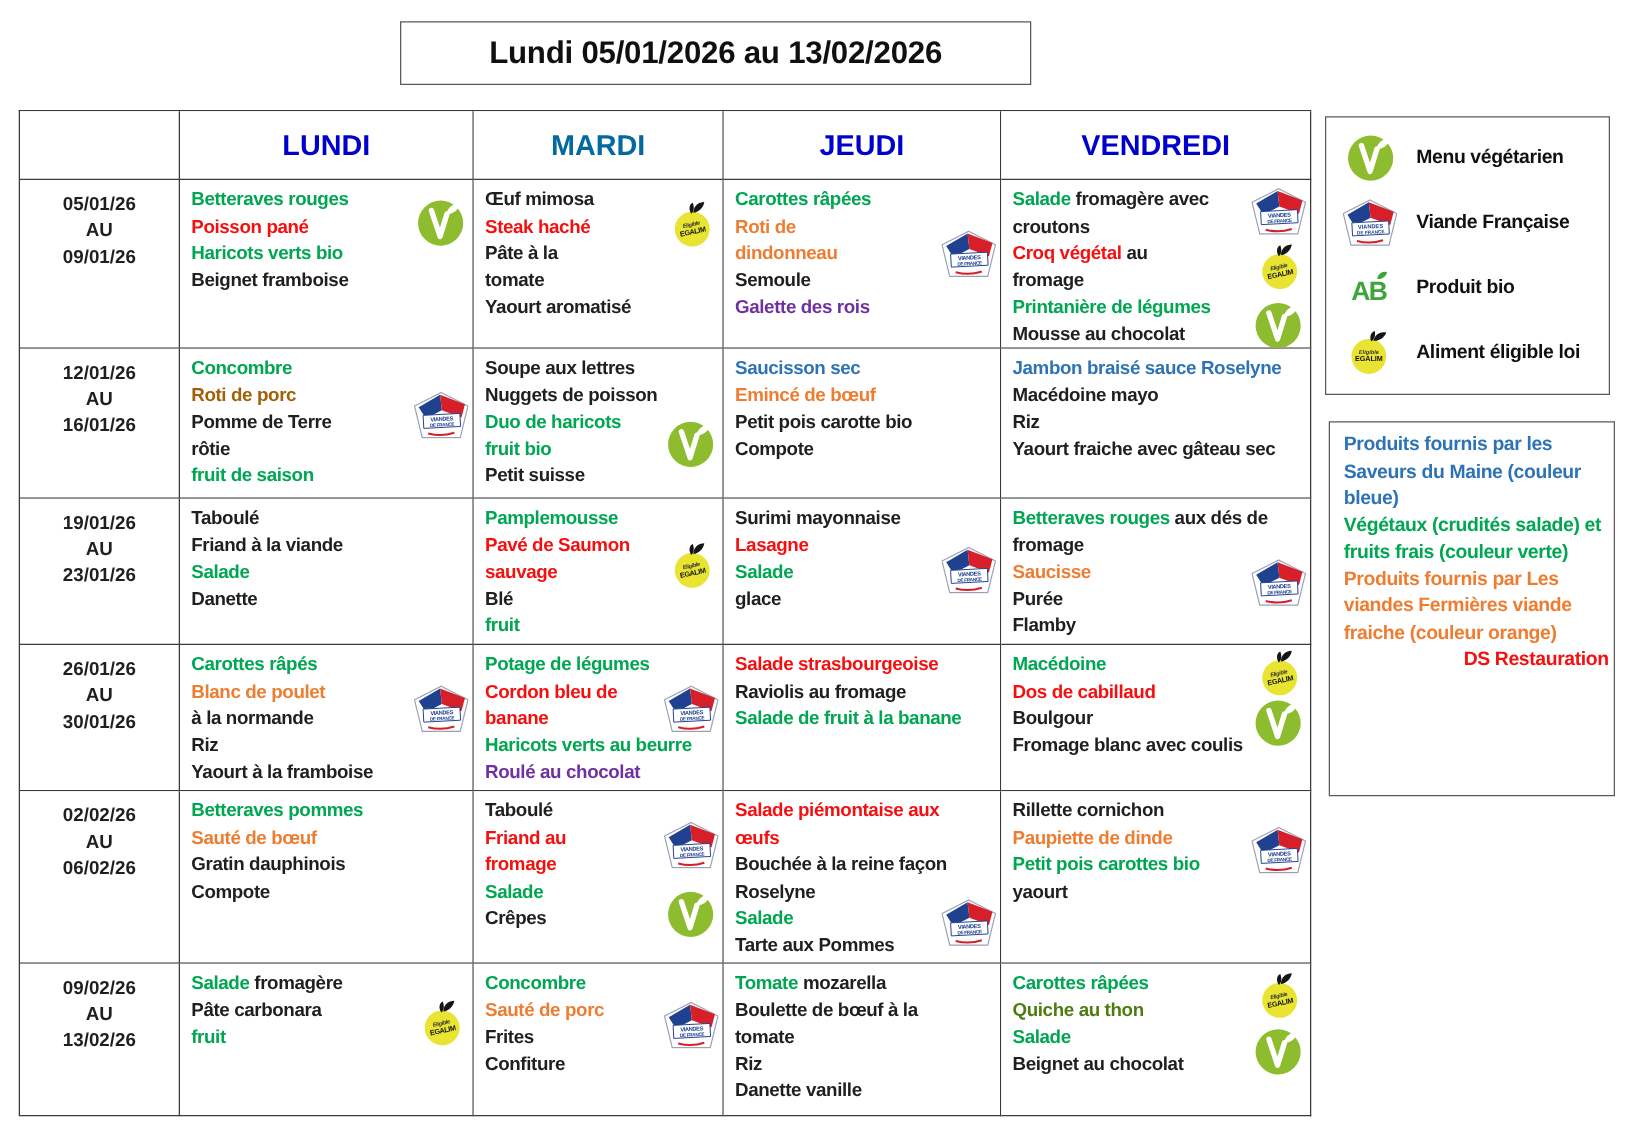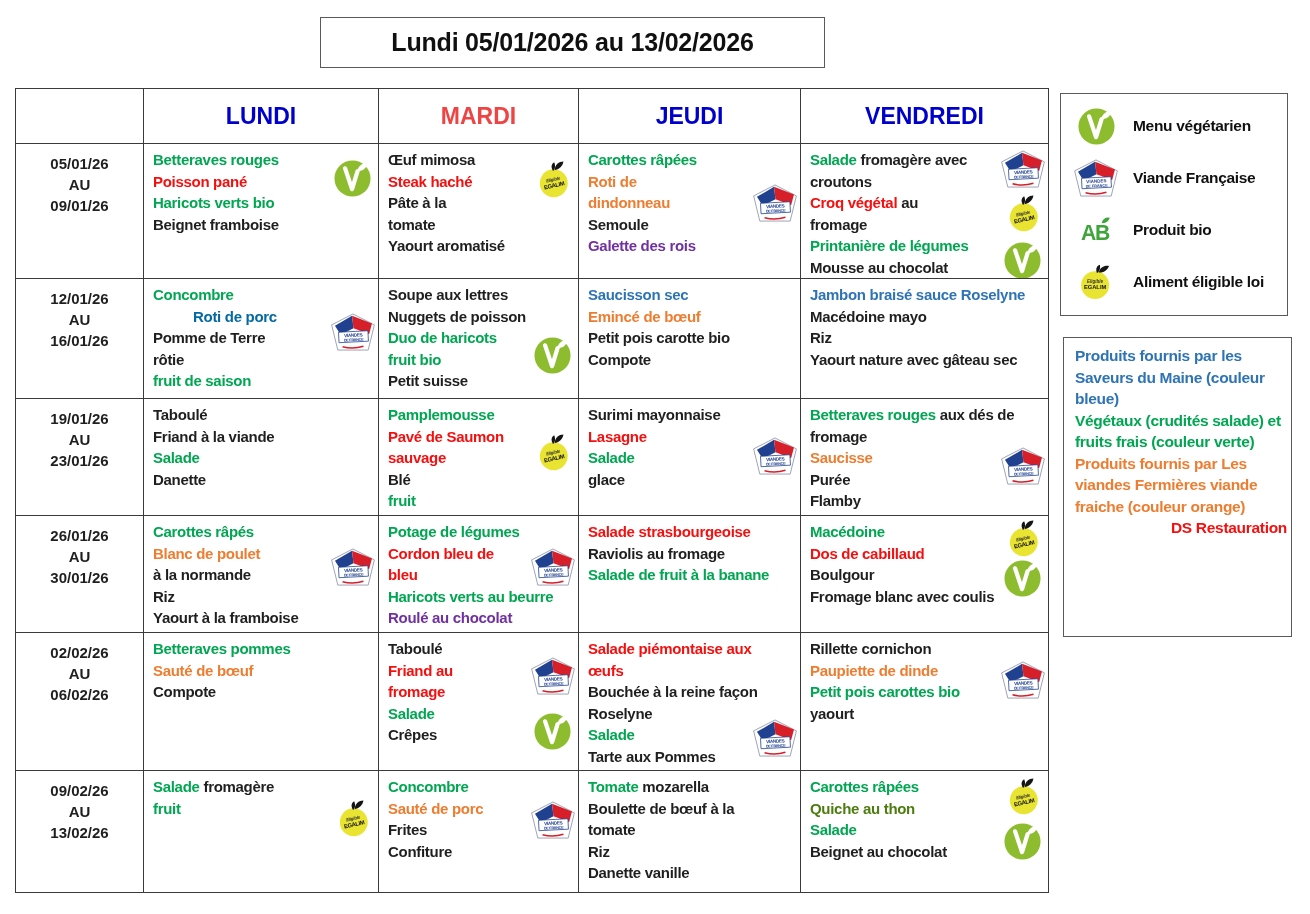--- a/index.html
+++ b/index.html
@@ -48,21 +48,21 @@
 </head>
 <body>
 
 <div class="titlebox">
   <span>Lundi 05/01/2026 au 13/02/2026</span>
 </div>
 
 <div id="menu-table">
     <div class="cell corner"></div>
     <div class="cell day-header" style="color: rgb(0, 0, 204);">LUNDI</div>
-    <div class="cell day-header" style="color: #ef4444;">MARDI</div>
+    <div class="cell day-header" style="color: #0369a1;">MARDI</div>
     <div class="cell day-header" style="color: rgb(0, 0, 204);">JEUDI</div>
     <div class="cell day-header" style="color: rgb(0, 0, 204);">VENDREDI</div>
     <div class="cell date-cell">
       <div>05/01/26</div>
       <div>AU</div>
       <div>09/01/26</div>
     </div>
     <div class="cell menu-cell">
       <div class="line"><span style="color: rgb(0, 166, 81);">Betteraves rouges</span></div>
       <div class="line"><span style="color: rgb(245, 15, 15);">Poisson pané</span></div>
@@ -137,21 +137,21 @@
           <path d="M25 12 C26.5 5.5 31.5 2.8 36.5 3.5 C35.3 9 30.3 12.6 25 12 Z" fill="#fff"></path>
         </svg></div>
     </div>
     <div class="cell date-cell">
       <div>12/01/26</div>
       <div>AU</div>
       <div>16/01/26</div>
     </div>
     <div class="cell menu-cell">
       <div class="line"><span style="color: rgb(0, 166, 81);">Concombre</span></div>
-      <div class="line"><span style="color: #0369a1; margin-left: 40px;">Roti de porc</span></div>
+      <div class="line"><span style="color: #a16207;">Roti de porc</span></div>
       <div class="line"><span style="color: rgb(31, 31, 31);">Pomme de Terre</span></div>
       <div class="line"><span style="color: rgb(31, 31, 31);">rôtie</span></div>
       <div class="line"><span style="color: rgb(0, 166, 81);">fruit de saison</span></div>
       <div class="cell-icon icon-vf" style="top: 34px;"><svg width="44" height="38" viewBox="0 0 46 40">
           <path d="M23 1 L45.5 12.5 L39 39 L7 39 L0.5 12.5 Z" fill="#fff" stroke="#9aa0b5" stroke-width="1"></path>
           <path d="M4 13.5 L22 3 L23.5 16 L10 23 Z" fill="#20418f"></path>
           <path d="M22 3 L43 11 L40 22 L23.5 16 Z" fill="#d61f28"></path>
           <g transform="rotate(-3 23 25)">
             <rect x="8" y="19.5" width="31" height="11" fill="#fff" stroke="#20418f" stroke-width="0.8"></rect>
             <text x="23.5" y="25" text-anchor="middle" font-size="4.8" font-weight="bold" fill="#20418f">VIANDES</text>
@@ -175,21 +175,21 @@
     <div class="cell menu-cell">
       <div class="line"><span style="color: rgb(46, 116, 181);">Saucisson sec</span></div>
       <div class="line"><span style="color: rgb(237, 125, 49);">Emincé de bœuf</span></div>
       <div class="line"><span style="color: rgb(31, 31, 31);">Petit pois carotte bio</span></div>
       <div class="line"><span style="color: rgb(31, 31, 31);">Compote</span></div>
     </div>
     <div class="cell menu-cell">
       <div class="line"><span style="color: rgb(46, 116, 181);">Jambon braisé sauce Roselyne</span></div>
       <div class="line"><span style="color: rgb(31, 31, 31);">Macédoine mayo</span></div>
       <div class="line"><span style="color: rgb(31, 31, 31);">Riz</span></div>
-      <div class="line"><span style="color: rgb(31, 31, 31);">Yaourt nature avec gâteau sec</span></div>
+      <div class="line"><span style="color: rgb(31, 31, 31);">Yaourt fraiche avec gâteau sec</span></div>
     </div>
     <div class="cell date-cell">
       <div>19/01/26</div>
       <div>AU</div>
       <div>23/01/26</div>
     </div>
     <div class="cell menu-cell">
       <div class="line"><span style="color: rgb(31, 31, 31);">Taboulé</span></div>
       <div class="line"><span style="color: rgb(31, 31, 31);">Friand à la viande</span></div>
       <div class="line"><span style="color: rgb(0, 166, 81);">Salade</span></div>
@@ -263,21 +263,21 @@
             <rect x="8" y="19.5" width="31" height="11" fill="#fff" stroke="#20418f" stroke-width="0.8"></rect>
             <text x="23.5" y="25" text-anchor="middle" font-size="4.8" font-weight="bold" fill="#20418f">VIANDES</text>
             <text x="23.5" y="29.6" text-anchor="middle" font-size="4" font-weight="bold" fill="#20418f">DE FRANCE</text>
           </g>
           <path d="M12 35.5 Q23 38.5 34 35" stroke="#d61f28" stroke-width="1.7" fill="none"></path>
         </svg></div>
     </div>
     <div class="cell menu-cell">
       <div class="line"><span style="color: rgb(0, 166, 81);">Potage de légumes</span></div>
       <div class="line"><span style="color: rgb(245, 15, 15);">Cordon bleu de</span></div>
-      <div class="line"><span style="color: rgb(245, 15, 15);">bleu</span></div>
+      <div class="line"><span style="color: rgb(245, 15, 15);">banane</span></div>
       <div class="line"><span style="color: rgb(0, 166, 81);">Haricots verts au beurre</span></div>
       <div class="line"><span style="color: rgb(112, 48, 160);">Roulé au chocolat</span></div>
       <div class="cell-icon icon-vf" style="top: 32px;"><svg width="44" height="38" viewBox="0 0 46 40">
           <path d="M23 1 L45.5 12.5 L39 39 L7 39 L0.5 12.5 Z" fill="#fff" stroke="#9aa0b5" stroke-width="1"></path>
           <path d="M4 13.5 L22 3 L23.5 16 L10 23 Z" fill="#20418f"></path>
           <path d="M22 3 L43 11 L40 22 L23.5 16 Z" fill="#d61f28"></path>
           <g transform="rotate(-3 23 25)">
             <rect x="8" y="19.5" width="31" height="11" fill="#fff" stroke="#20418f" stroke-width="0.8"></rect>
             <text x="23.5" y="25" text-anchor="middle" font-size="4.8" font-weight="bold" fill="#20418f">VIANDES</text>
             <text x="23.5" y="29.6" text-anchor="middle" font-size="4" font-weight="bold" fill="#20418f">DE FRANCE</text>
@@ -309,20 +309,21 @@
         </svg></div>
     </div>
     <div class="cell date-cell">
       <div>02/02/26</div>
       <div>AU</div>
       <div>06/02/26</div>
     </div>
     <div class="cell menu-cell">
       <div class="line"><span style="color: rgb(0, 166, 81);">Betteraves pommes</span></div>
       <div class="line"><span style="color: rgb(237, 125, 49);">Sauté de bœuf</span></div>
+      <div class="line"><span style="color: rgb(31, 31, 31);">Gratin dauphinois</span></div>
       <div class="line"><span style="color: rgb(31, 31, 31);">Compote</span></div>
     </div>
     <div class="cell menu-cell">
       <div class="line"><span style="color: rgb(31, 31, 31);">Taboulé</span></div>
       <div class="line"><span style="color: rgb(245, 15, 15);">Friand au</span></div>
       <div class="line"><span style="color: rgb(245, 15, 15);">fromage</span></div>
       <div class="line"><span style="color: rgb(0, 166, 81);">Salade</span></div>
       <div class="line"><span style="color: rgb(31, 31, 31);">Crêpes</span></div>
       <div class="cell-icon icon-vf" style="top: 24px;"><svg width="44" height="38" viewBox="0 0 46 40">
           <path d="M23 1 L45.5 12.5 L39 39 L7 39 L0.5 12.5 Z" fill="#fff" stroke="#9aa0b5" stroke-width="1"></path>
@@ -377,20 +378,21 @@
           <path d="M12 35.5 Q23 38.5 34 35" stroke="#d61f28" stroke-width="1.7" fill="none"></path>
         </svg></div>
     </div>
     <div class="cell date-cell">
       <div>09/02/26</div>
       <div>AU</div>
       <div>13/02/26</div>
     </div>
     <div class="cell menu-cell">
       <div class="line"><span style="color: rgb(0, 166, 81);">Salade</span><span style="color: rgb(31, 31, 31);"> fromagère</span></div>
+      <div class="line"><span style="color: rgb(31, 31, 31);">Pâte carbonara</span></div>
       <div class="line"><span style="color: rgb(0, 166, 81);">fruit</span></div>
       <div class="cell-icon icon-egalim" style="top: 30px;"><svg width="36" height="36" viewBox="0 0 40 40">
           <circle cx="19" cy="23.5" r="15.5" fill="#e9e431"></circle>
           <path d="M23 9.5 C24.5 3.5 29.5 1.2 34.5 2.2 C32.5 7.5 27.3 10 23 9.5 Z" fill="#151515"></path>
           <path d="M21 10 C19.3 5.5 20.8 1.8 24.3 0.8 C25 4.8 24 8.6 21 10 Z" fill="#151515"></path>
           <text x="19" y="21" text-anchor="middle" font-size="5" font-style="italic" font-weight="bold" fill="#333">Eligible</text>
           <text x="19" y="28" text-anchor="middle" font-size="6.4" font-weight="bold" fill="#111">EGALIM</text>
         </svg></div>
     </div>
     <div class="cell menu-cell">

